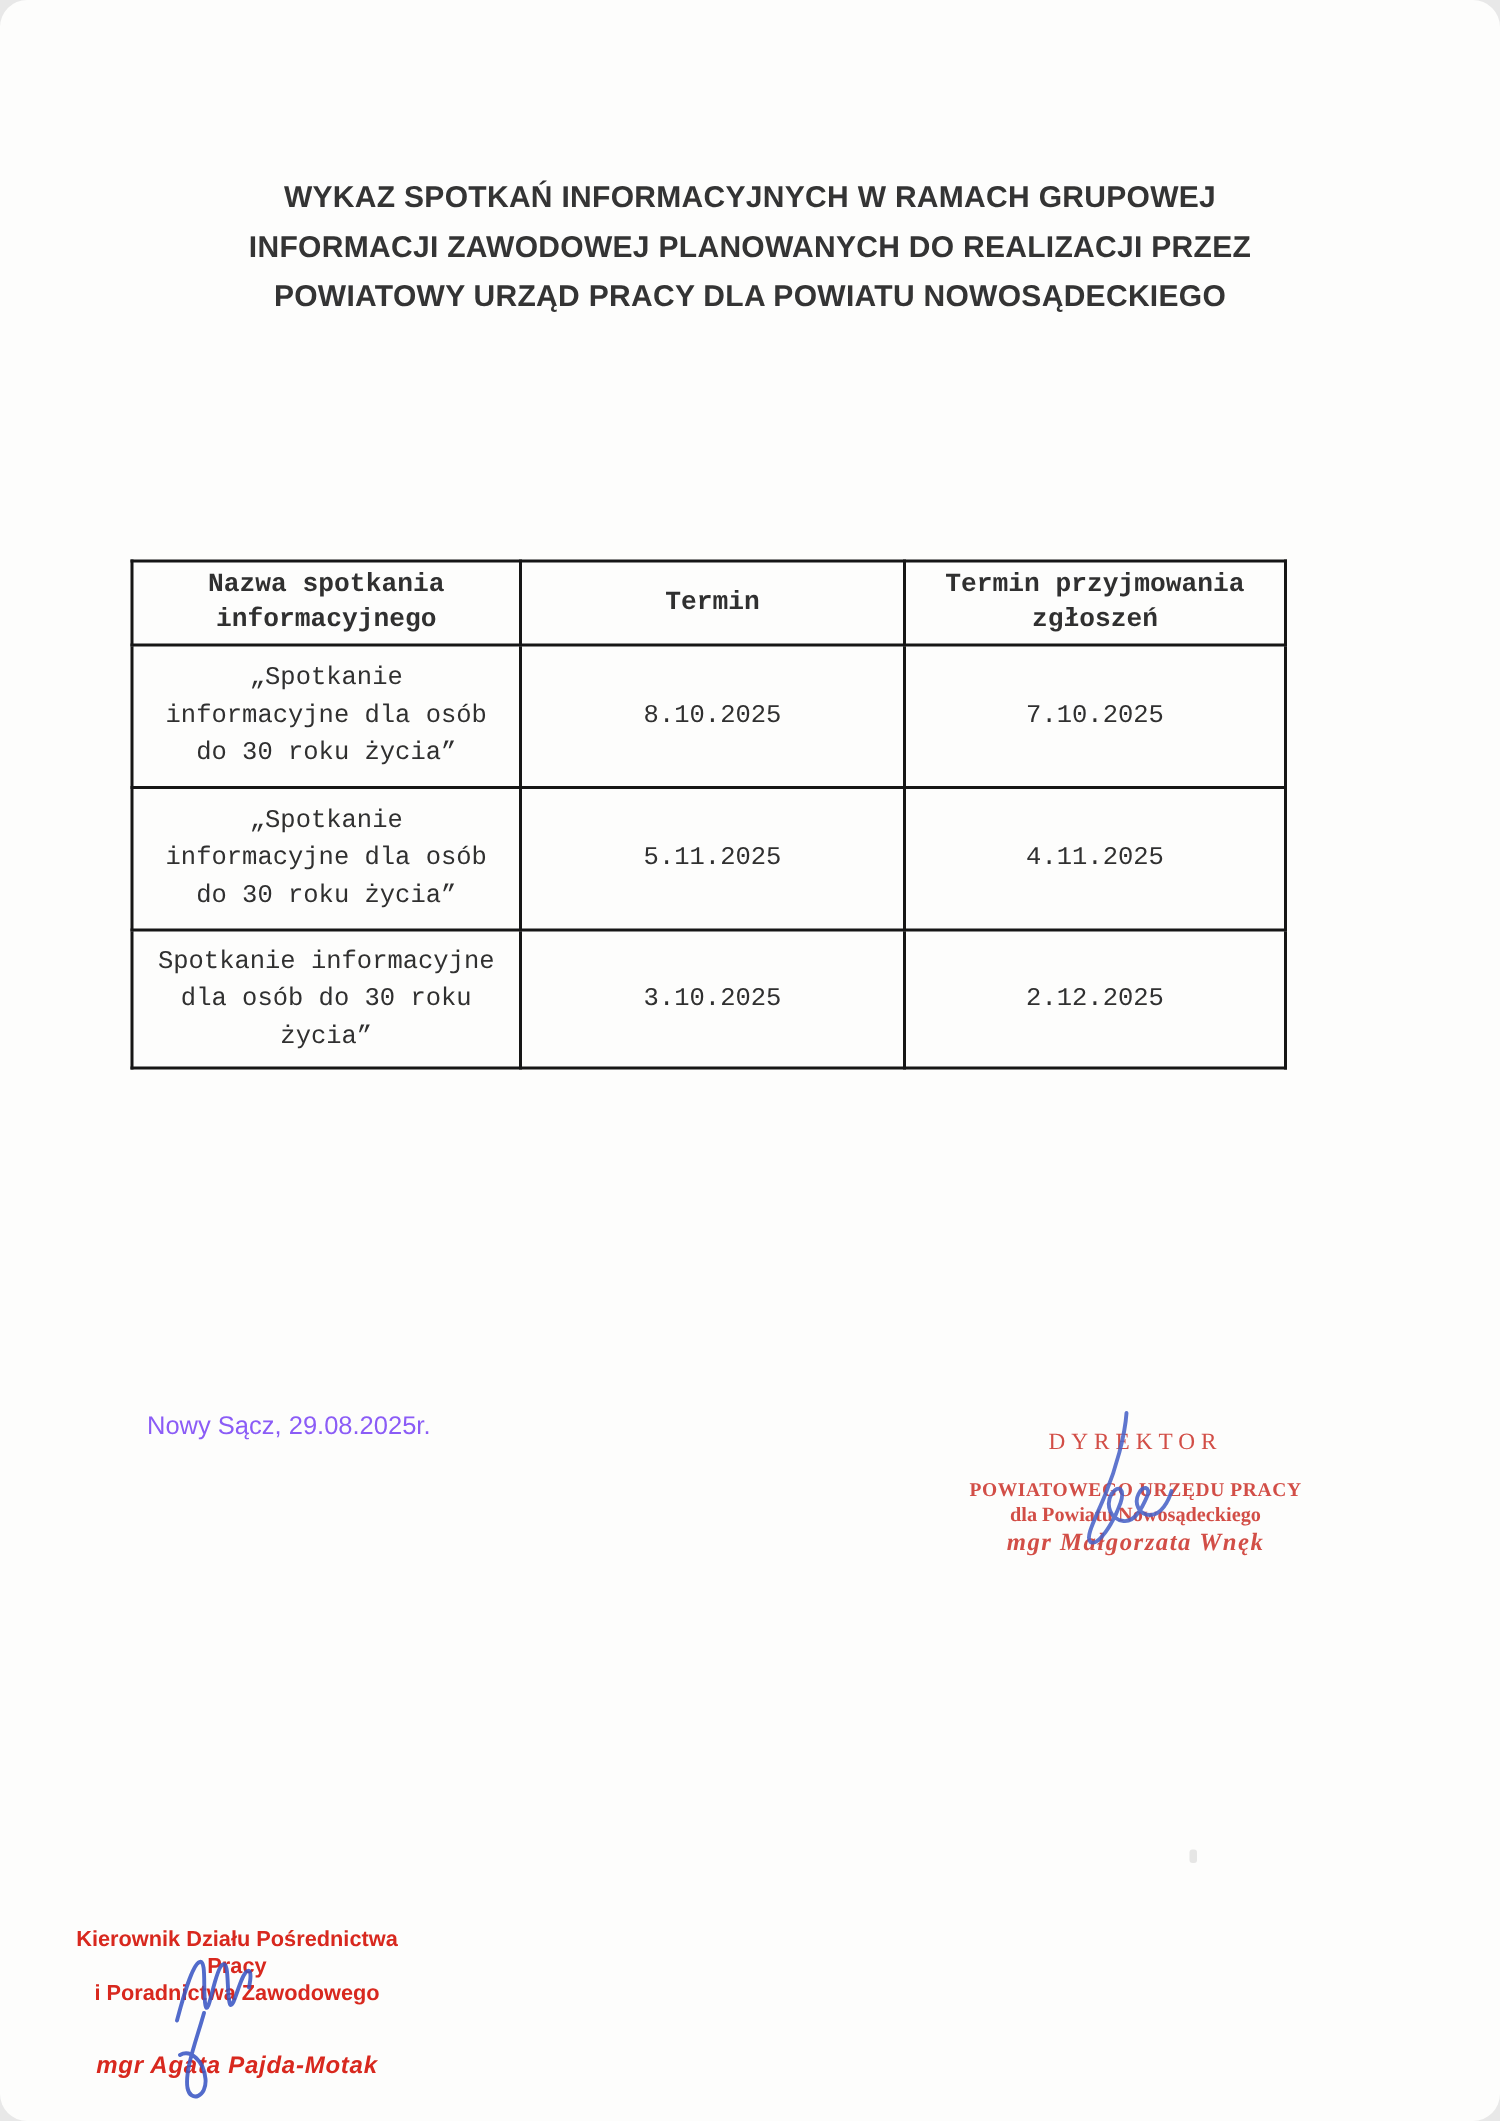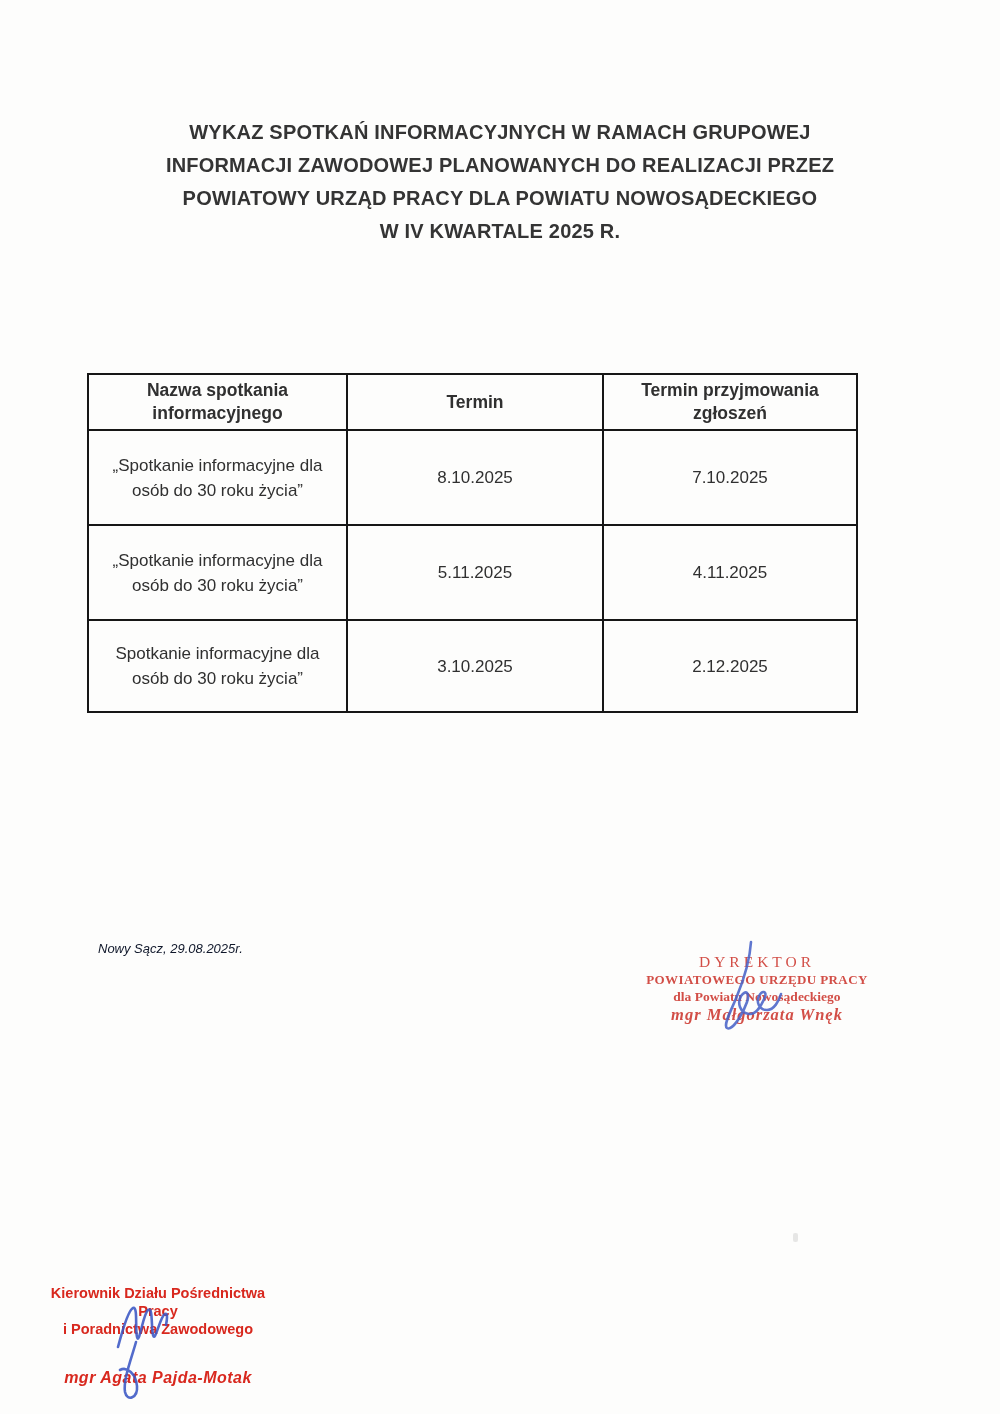--- a/index.html
+++ b/index.html
@@ -6,20 +6,21 @@
   html, body { background: #e8e8e8; }
   .page {
     position: relative;
     width: 1000px;
     height: 1414px;
     margin: 0 auto;
     background: #fdfdfc;
     font-family: "Liberation Sans", sans-serif;
     color: var(--text, #2f2f2f);
     overflow: hidden;
+    border-radius: 18px;
   }
 
   
   .title {
     position: absolute;
     top: 116px;
     left: 110px;
     right: 110px;
     text-align: center;
     font-size: 20px;
@@ -30,20 +31,21 @@
   }
 
   
   table.meetings {
     position: absolute;
     left: 87px;
     top: 373px;
     width: 769px;
     border-collapse: collapse;
     table-layout: fixed;
+    font-family: Liberation Mono, monospace;
   }
   table.meetings col.c1 { width: 259px; }
   table.meetings col.c2 { width: 256px; }
   table.meetings col.c3 { width: 254px; }
   table.meetings th, table.meetings td {
     border: 2px solid #161616;
     text-align: center;
     vertical-align: middle;
     font-size: 17px;
     padding: 4px 12px;
@@ -69,38 +71,37 @@
     line-height: 31px;
     word-spacing: 2px;
     color: #333;
   }
 
   
   .dateline {
     position: absolute;
     left: 98px;
     top: 941px;
-    font-size: 13px;
-    color: #0f172a;
-    font-style: italic;
+    font-size: 17px;
+    color: #8b5cf6;
   }
 
   
   .director-stamp {
     position: absolute;
     left: 628px;
     top: 933px;
     width: 258px;
     text-align: center;
     color: var(--stamp-red, #cf4038);
     font-family: "Liberation Serif", serif;
     opacity: 0.92;
   }
   .director-stamp .l1 { font-size: 15.5px; letter-spacing: 4px; margin-top: 20px; }
-  .director-stamp .l2 { font-size: 13px; font-weight: bold; letter-spacing: 0.4px; margin-top: 1px; }
+  .director-stamp .l2 { font-size: 13px; font-weight: bold; letter-spacing: 0.4px; margin-top: 14px; }
   .director-stamp .l3 { font-size: 13.5px; font-weight: bold; margin-top: 1px; }
   .director-stamp .sig-name {
     font-size: 16.5px;
     font-style: italic;
     font-weight: bold;
     letter-spacing: 1px;
   }
   .director-stamp svg.sig {
     position: absolute;
     left: 78px;
@@ -156,21 +157,20 @@
 </style>
 </head>
 <body>
 
 <div class="page">
 
   <div class="title">
     <div>WYKAZ SPOTKAŃ INFORMACYJNYCH W RAMACH GRUPOWEJ</div>
     <div>INFORMACJI ZAWODOWEJ PLANOWANYCH DO REALIZACJI PRZEZ</div>
     <div>POWIATOWY URZĄD PRACY DLA POWIATU NOWOSĄDECKIEGO</div>
-    <div>W IV KWARTALE 2025 R.</div>
   </div>
 
   <table class="meetings">
     <colgroup>
         <col class="c1">
         <col class="c2">
         <col class="c3">
       </colgroup>
     <thead>
       <tr>

